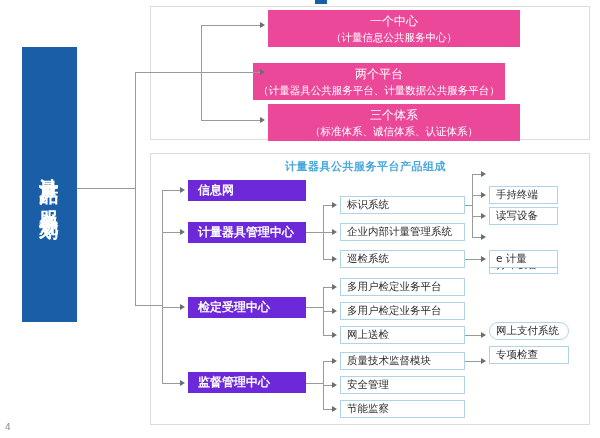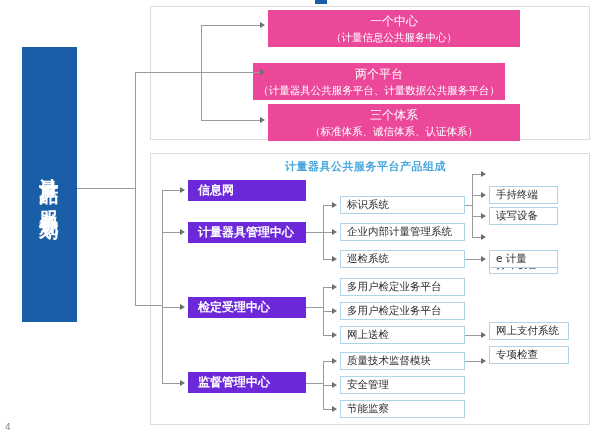--- a/index.html
+++ b/index.html
@@ -189,21 +189,21 @@
   </div>
   <div class="abs obox" style="left:489px; top:207px; width:69px; height:18px;">
     <span>读写设备</span>
   </div>
   <div class="abs obox" style="left:489px; top:228px; width:69px; height:18px;margin-top:28px;">
     <span>打印设备</span>
   </div>
   <div class="abs obox" style="left:489px; top:250px; width:69px; height:18px;">
     <span>e 计量</span>
   </div>
-  <div class="abs obox" style="left:489px; top:322px; width:80px; height:18px;">
+  <div class="abs obox" style="left:489px; top:322px; width:80px; height:18px;border-radius:9px;">
     <span>网上支付系统</span>
   </div>
   <div class="abs obox" style="left:489px; top:346px; width:80px; height:18px;">
     <span>专项检查</span>
   </div>
 
   <div class="abs hline" style="left:77px; top:188px; width:58px; height:1px;"></div>
 
   <div class="abs vline" style="left:135px; top:72px; height:233px;"></div>
 

